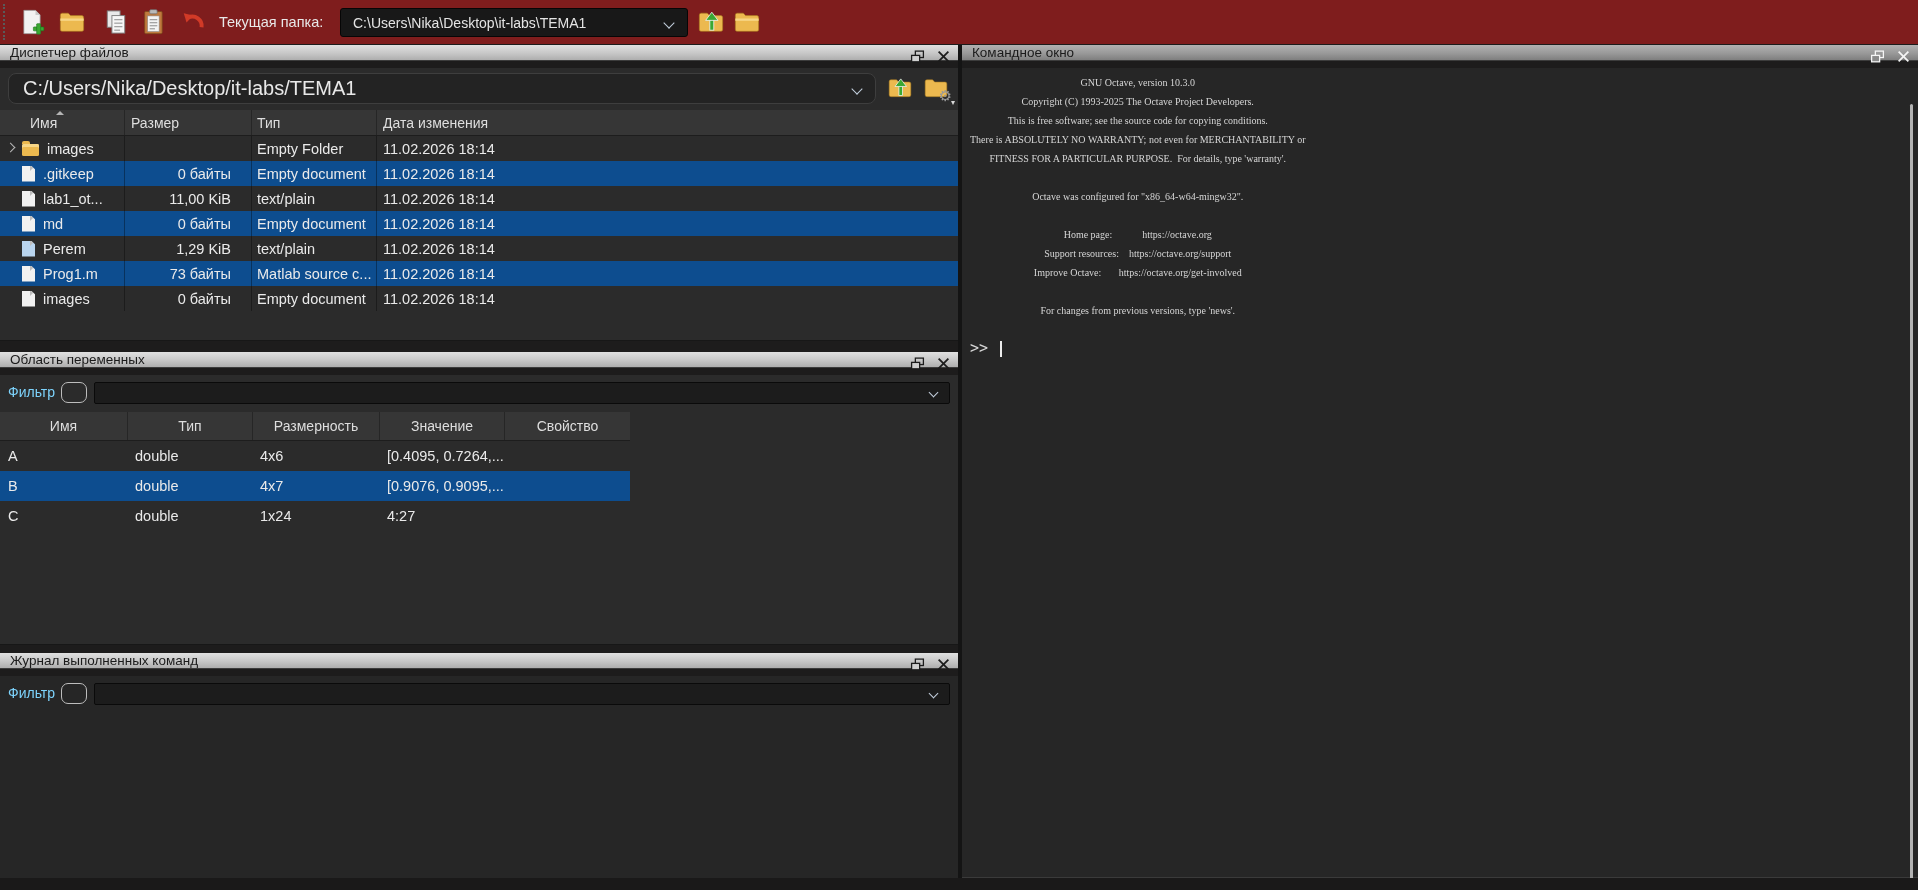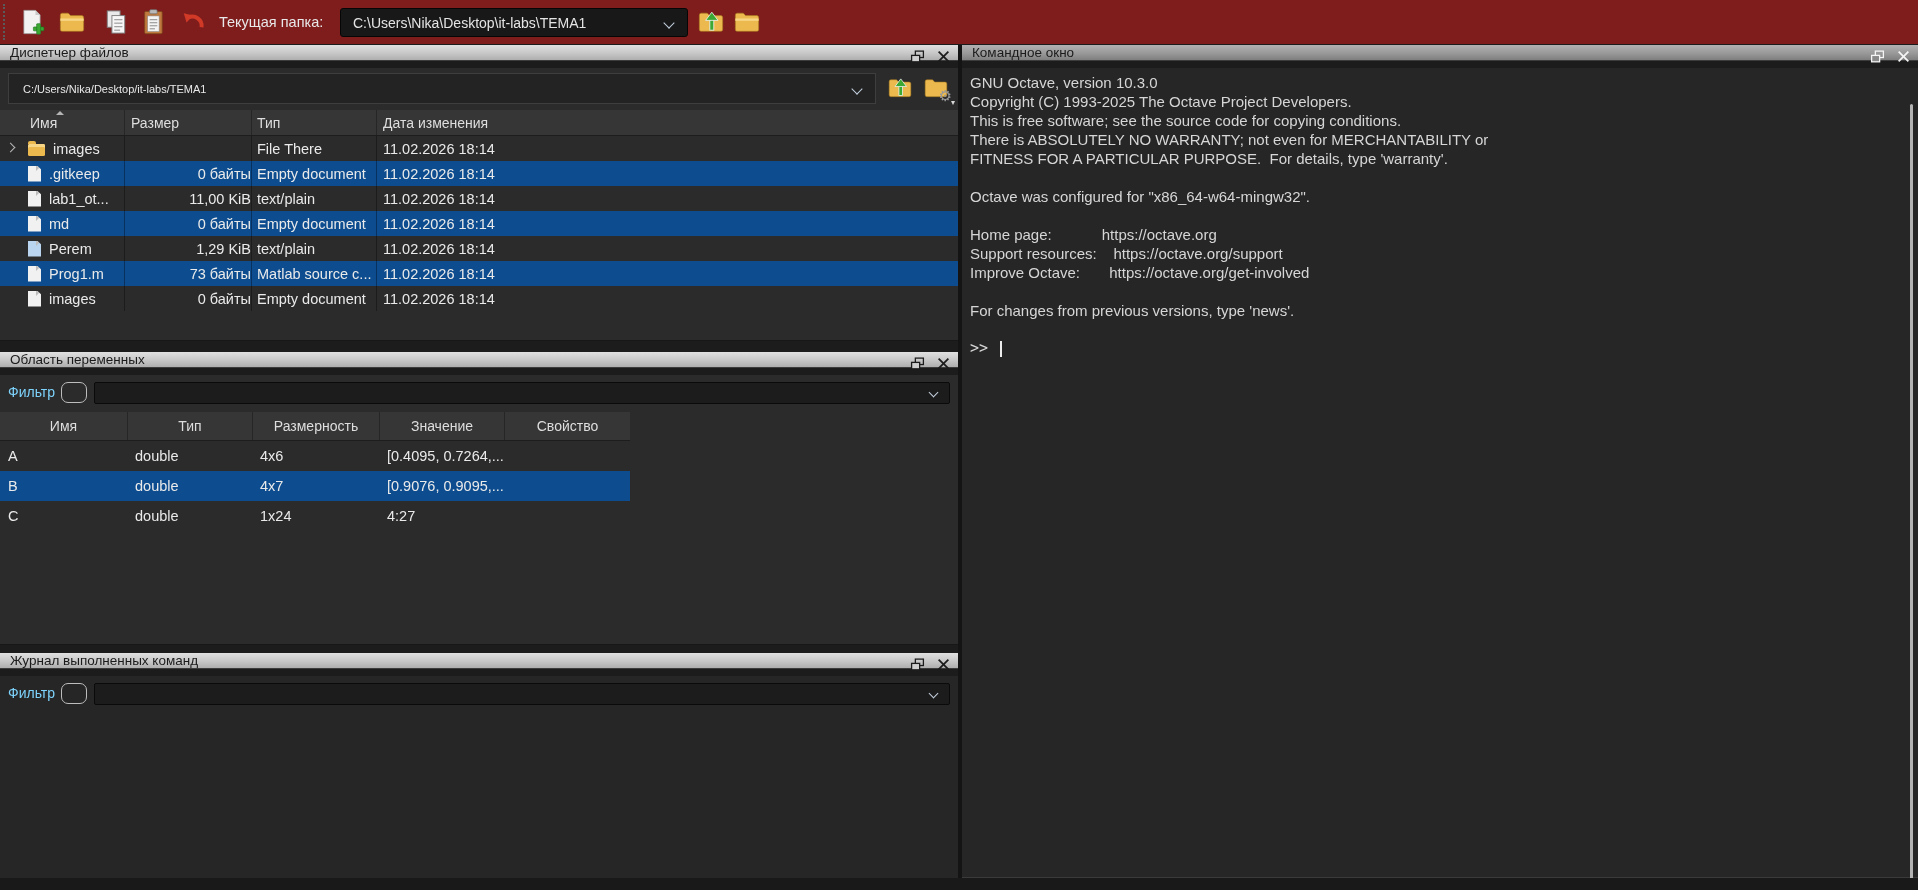--- a/index.html
+++ b/index.html
@@ -28,42 +28,42 @@
   .panel-title.dark-grad { background:linear-gradient(180deg,#b2b2b2 0%,#999 55%,#7f7f7f 100%); }
   .title-icons { position:absolute; right:6px; top:0; height:23px; display:flex; align-items:center; gap:12px; }
   .ticon { width:15px; height:14px; color:#1c1c1c; }
   .dark-grad .ticon { color:#f5f5f5; }
 
   
   .fm { position:absolute; left:0; top:45px; width:958px; height:296px; }
   .fm-content { position:absolute; left:0; top:23px; width:958px; height:273px; background:#2b2b2b;
                 border-bottom:1px solid #171717; }
   .fm-path { position:absolute; left:8px; top:5px; width:868px; height:31px; background:#232323;
-             border:1px solid #3e3e3e; border-radius:0; display:flex; align-items:center;
-             color:#e8e8e8; font-size:11px; padding:0 34px 0 14px; }
+             border:1px solid #3e3e3e; border-radius:8px; display:flex; align-items:center;
+             color:#e8e8e8; font-size:20px; padding:0 34px 0 14px; }
   .fm-path .combo-chev { top:11px; }
   .fm-path-btn { position:absolute; top:5px; width:32px; height:30px; display:flex; align-items:center; justify-content:center; }
 
   .ftable-head { position:absolute; left:0; top:42px; width:958px; height:26px; background:#363636;
                  display:flex; color:#dedede; font-size:14px; border-bottom:1px solid #1d1d1d; }
   .fh { display:flex; align-items:center; border-right:1px solid #262626; position:relative; }
   .fh.h-name  { width:125px; padding-left:30px; }
   .fh.h-size  { width:127px; padding-left:6px; }
   .fh.h-type  { width:125px; padding-left:5px; }
   .fh.h-date  { flex:1; padding-left:6px; border-right:none; }
   .sort-tri { position:absolute; top:1px; left:56px; width:0; height:0;
               border-left:4px solid transparent; border-right:4px solid transparent;
               border-bottom:4px solid #b5b5b5; }
 
   .fm-rows { position:absolute; left:0; top:68px; width:958px; }
   .fm-row { display:flex; height:25px; color:#eaeaea; font-size:14.5px; }
   .fm-row.selected { background:#0d4d8f; }
   .fc { display:flex; align-items:center; border-right:1px solid rgba(0,0,0,0.35); overflow:hidden; }
-  .fc.c-name { width:125px; position:relative; padding-left:28px; }
-  .fc.c-size { width:127px; justify-content:flex-end; padding-right:0; }
+  .fc.c-name { width:125px; position:relative; padding-left:22px; }
+  .fc.c-size { width:127px; justify-content:flex-end; padding-right:20px; }
   .fc.c-type { width:125px; padding-left:5px; }
   .fc.c-date { flex:1; padding-left:6px; border-right:none; }
   .expander { position:absolute; left:7px; top:8px; width:7px; height:7px;
               border-right:1.6px solid #b8b8b8; border-top:1.6px solid #b8b8b8; transform:rotate(45deg); }
   .fname { margin-left:8px; }
 
   .fm-icon.folder { width:17px; height:12px; background:#ecb94f; border-radius:1.5px; position:relative;
                     flex:none; margin-top:2px; box-shadow:inset 0 3px 0 #f7d687; }
   .fm-icon.folder::before { content:""; position:absolute; top:-3px; left:0; width:8px; height:3px;
                             background:#ecb94f; border-radius:2px 2px 0 0; }
@@ -109,22 +109,22 @@
   .hist-list { position:absolute; left:8px; top:34px; width:942px; height:152px; background:#2b2b2b;
                border:1px solid #4e4e4e; }
   .hist-entry { height:24px; display:flex; align-items:center; padding-left:8px;
                 font-family:"DejaVu Sans Mono", monospace; font-size:14.5px; color:#d9d9d9; white-space:pre; }
   .hist-entry.selected { background:#0d4d8f; }
 
   
   .cw { position:absolute; left:962px; top:45px; width:956px; height:833px; }
   .cw-content { position:absolute; left:0; top:23px; width:956px; height:810px; background:#262626;
                 border-bottom:1px solid #3a3a3a; }
-  .cw-text { position:absolute; left:8px; top:5px; font-family:Liberation Sans, sans-serif;
-             font-size:15px; line-height:19px; color:#d6d6d6; white-space:pre; }
+  .cw-text { position:absolute; left:8px; top:5px; font-family:Liberation Serif, serif;
+             font-size:10px; line-height:19px; color:#d6d6d6; white-space:pre;text-align:center; }
   .cw-prompt-line { position:absolute; left:8px; top:271px; font-family:"DejaVu Sans Mono", monospace;
                     font-size:15px; line-height:19px; color:#d6d6d6; white-space:pre; display:flex; align-items:center; }
   .cursor { display:inline-block; width:1.6px; height:16px; background:#ececec; margin-left:3px; }
   .cw-scroll { position:absolute; right:5px; top:36px; width:2.6px; height:788px; background:#b3b3b3;
                border-radius:2px; }
 
   .bottom-strip { position:absolute; left:0; top:878px; width:1918px; height:12px; background:#1a1919; }
   .vsplit { position:absolute; left:958px; top:45px; width:4px; height:845px; background:#141414; }
 
   svg { display:block; }
@@ -282,21 +282,21 @@
     <div class="fm-rows">
 
         <div class="fm-row">
           <span class="fc c-name">
             <span class="expander"></span>
             <span class="fm-icon folder"></span>
 
             <span class="fname">images</span>
           </span>
           <span class="fc c-size"></span>
-          <span class="fc c-type">File There</span>
+          <span class="fc c-type">Empty Folder</span>
           <span class="fc c-date">11.02.2026 18:14</span>
         </div>
 
         <div class="fm-row selected">
           <span class="fc c-name">
 
             <span class="fm-icon file"></span>
 
             <span class="fname">.gitkeep</span>
           </span>

